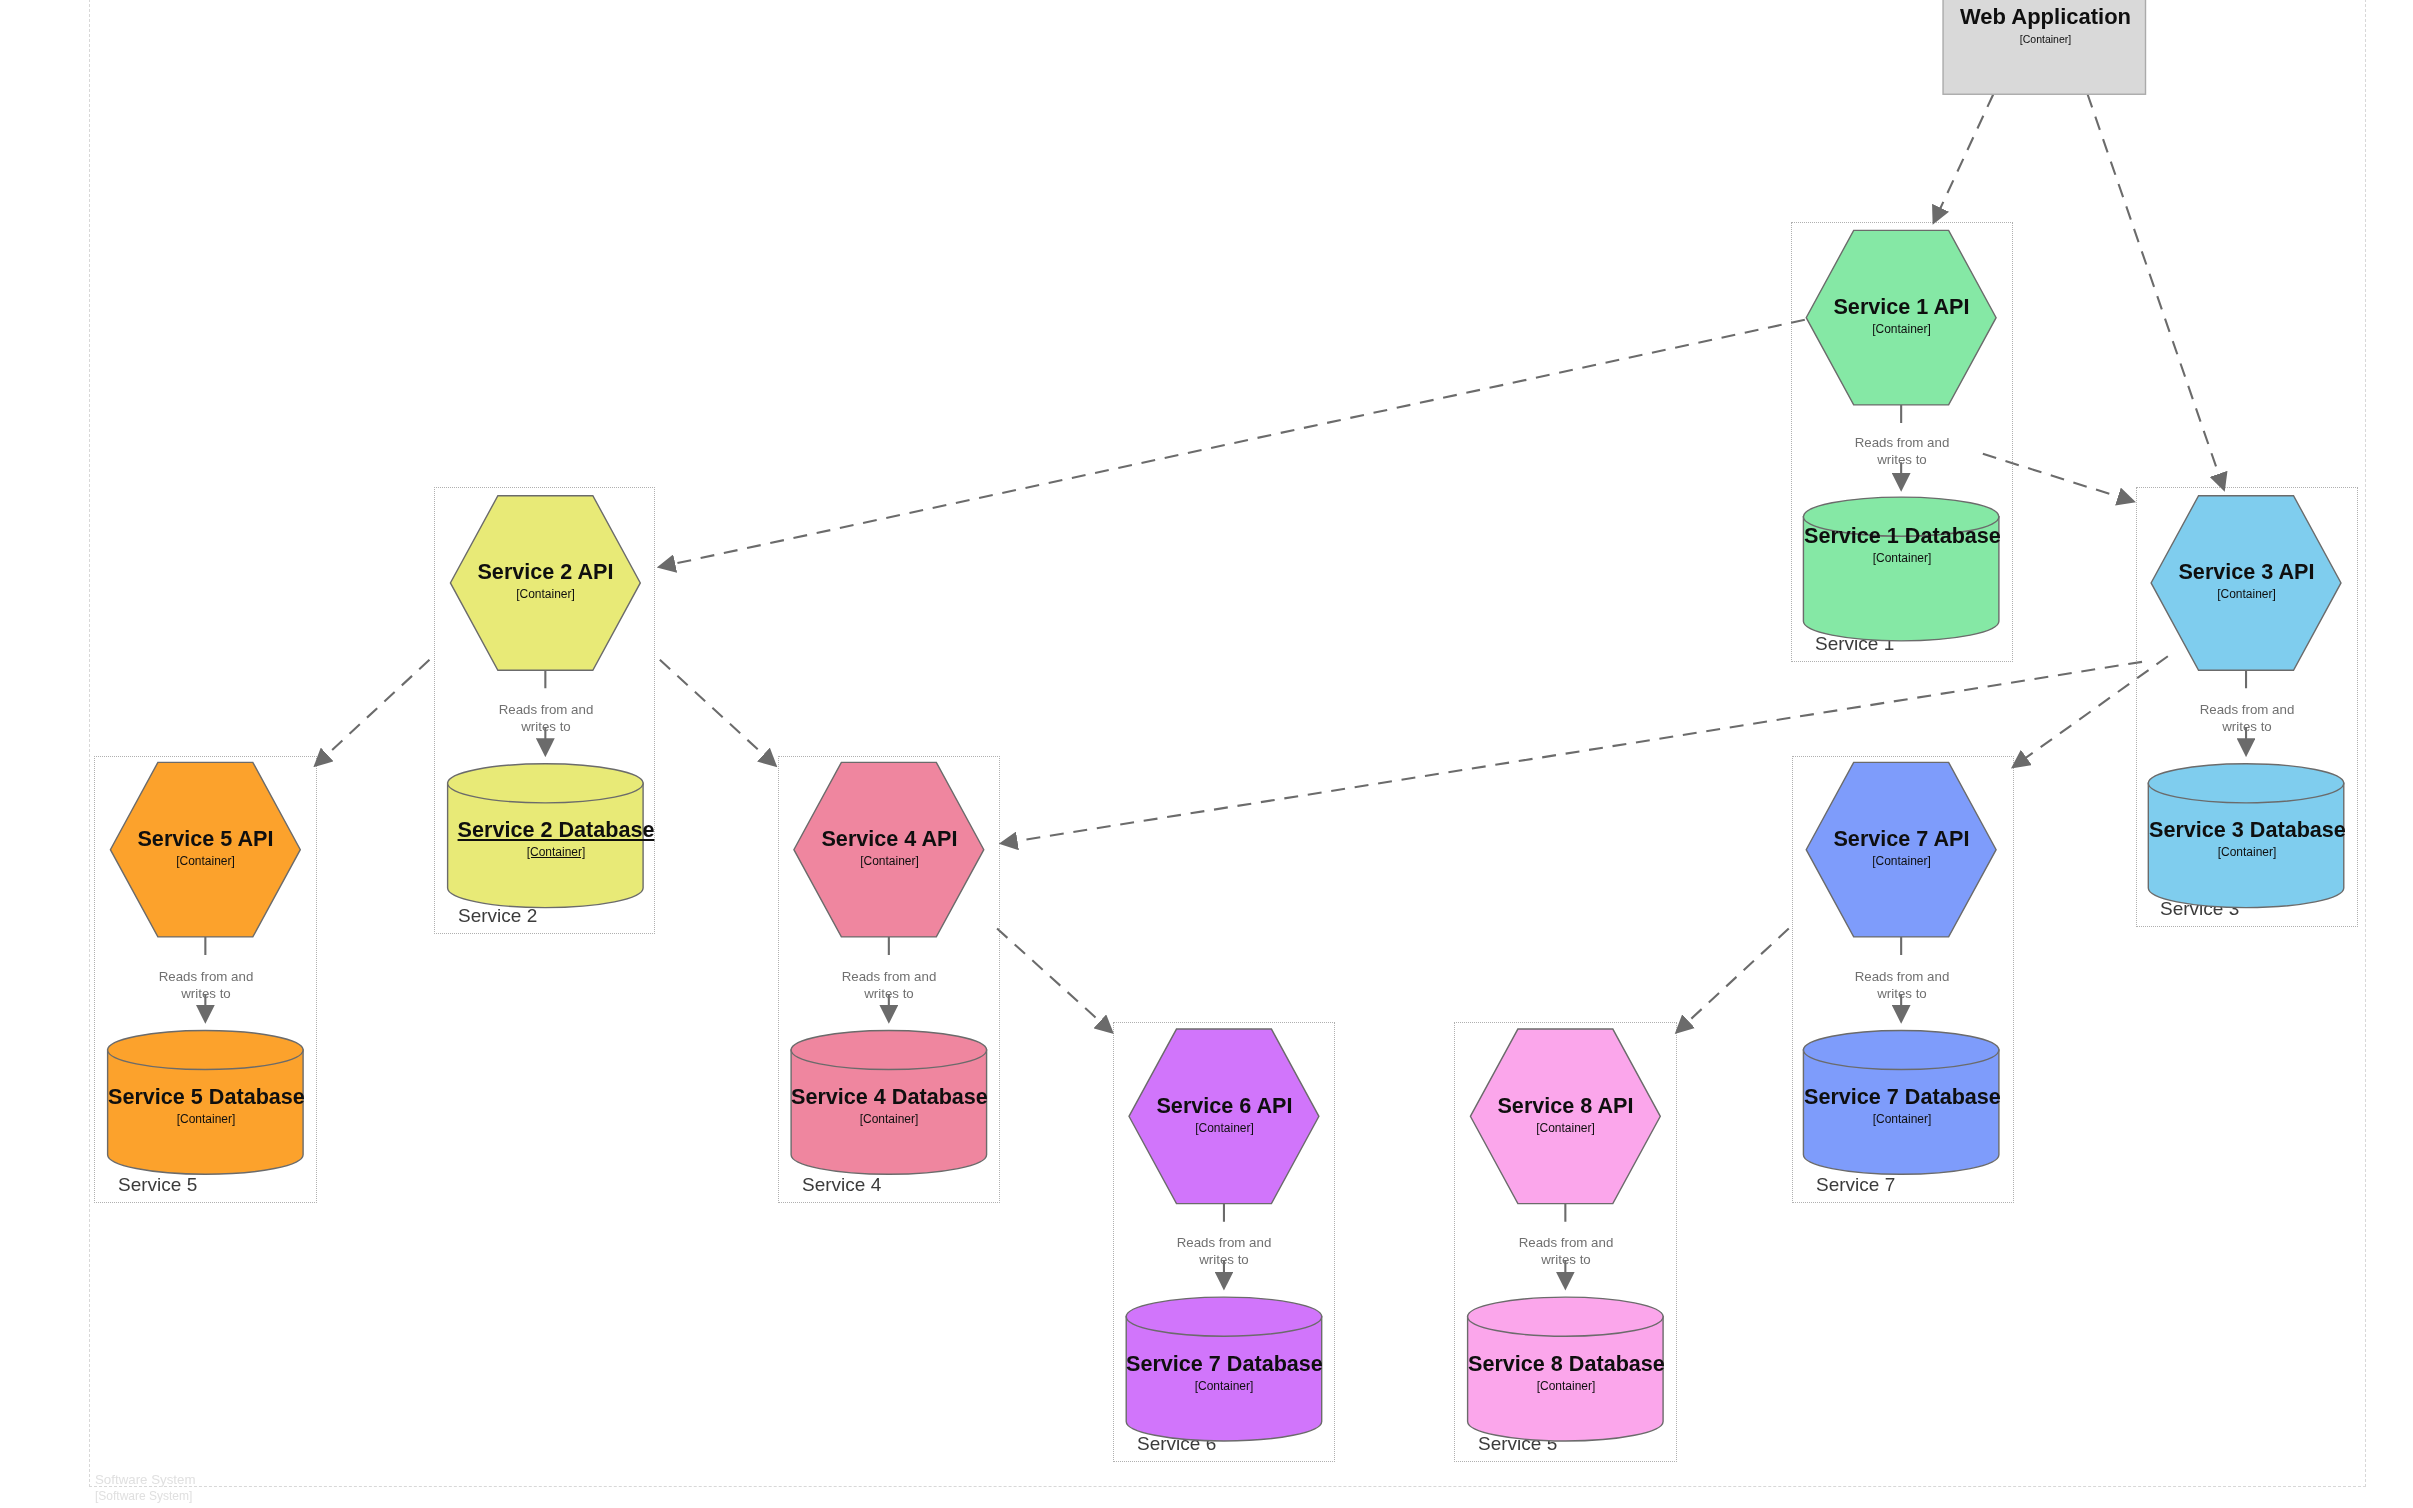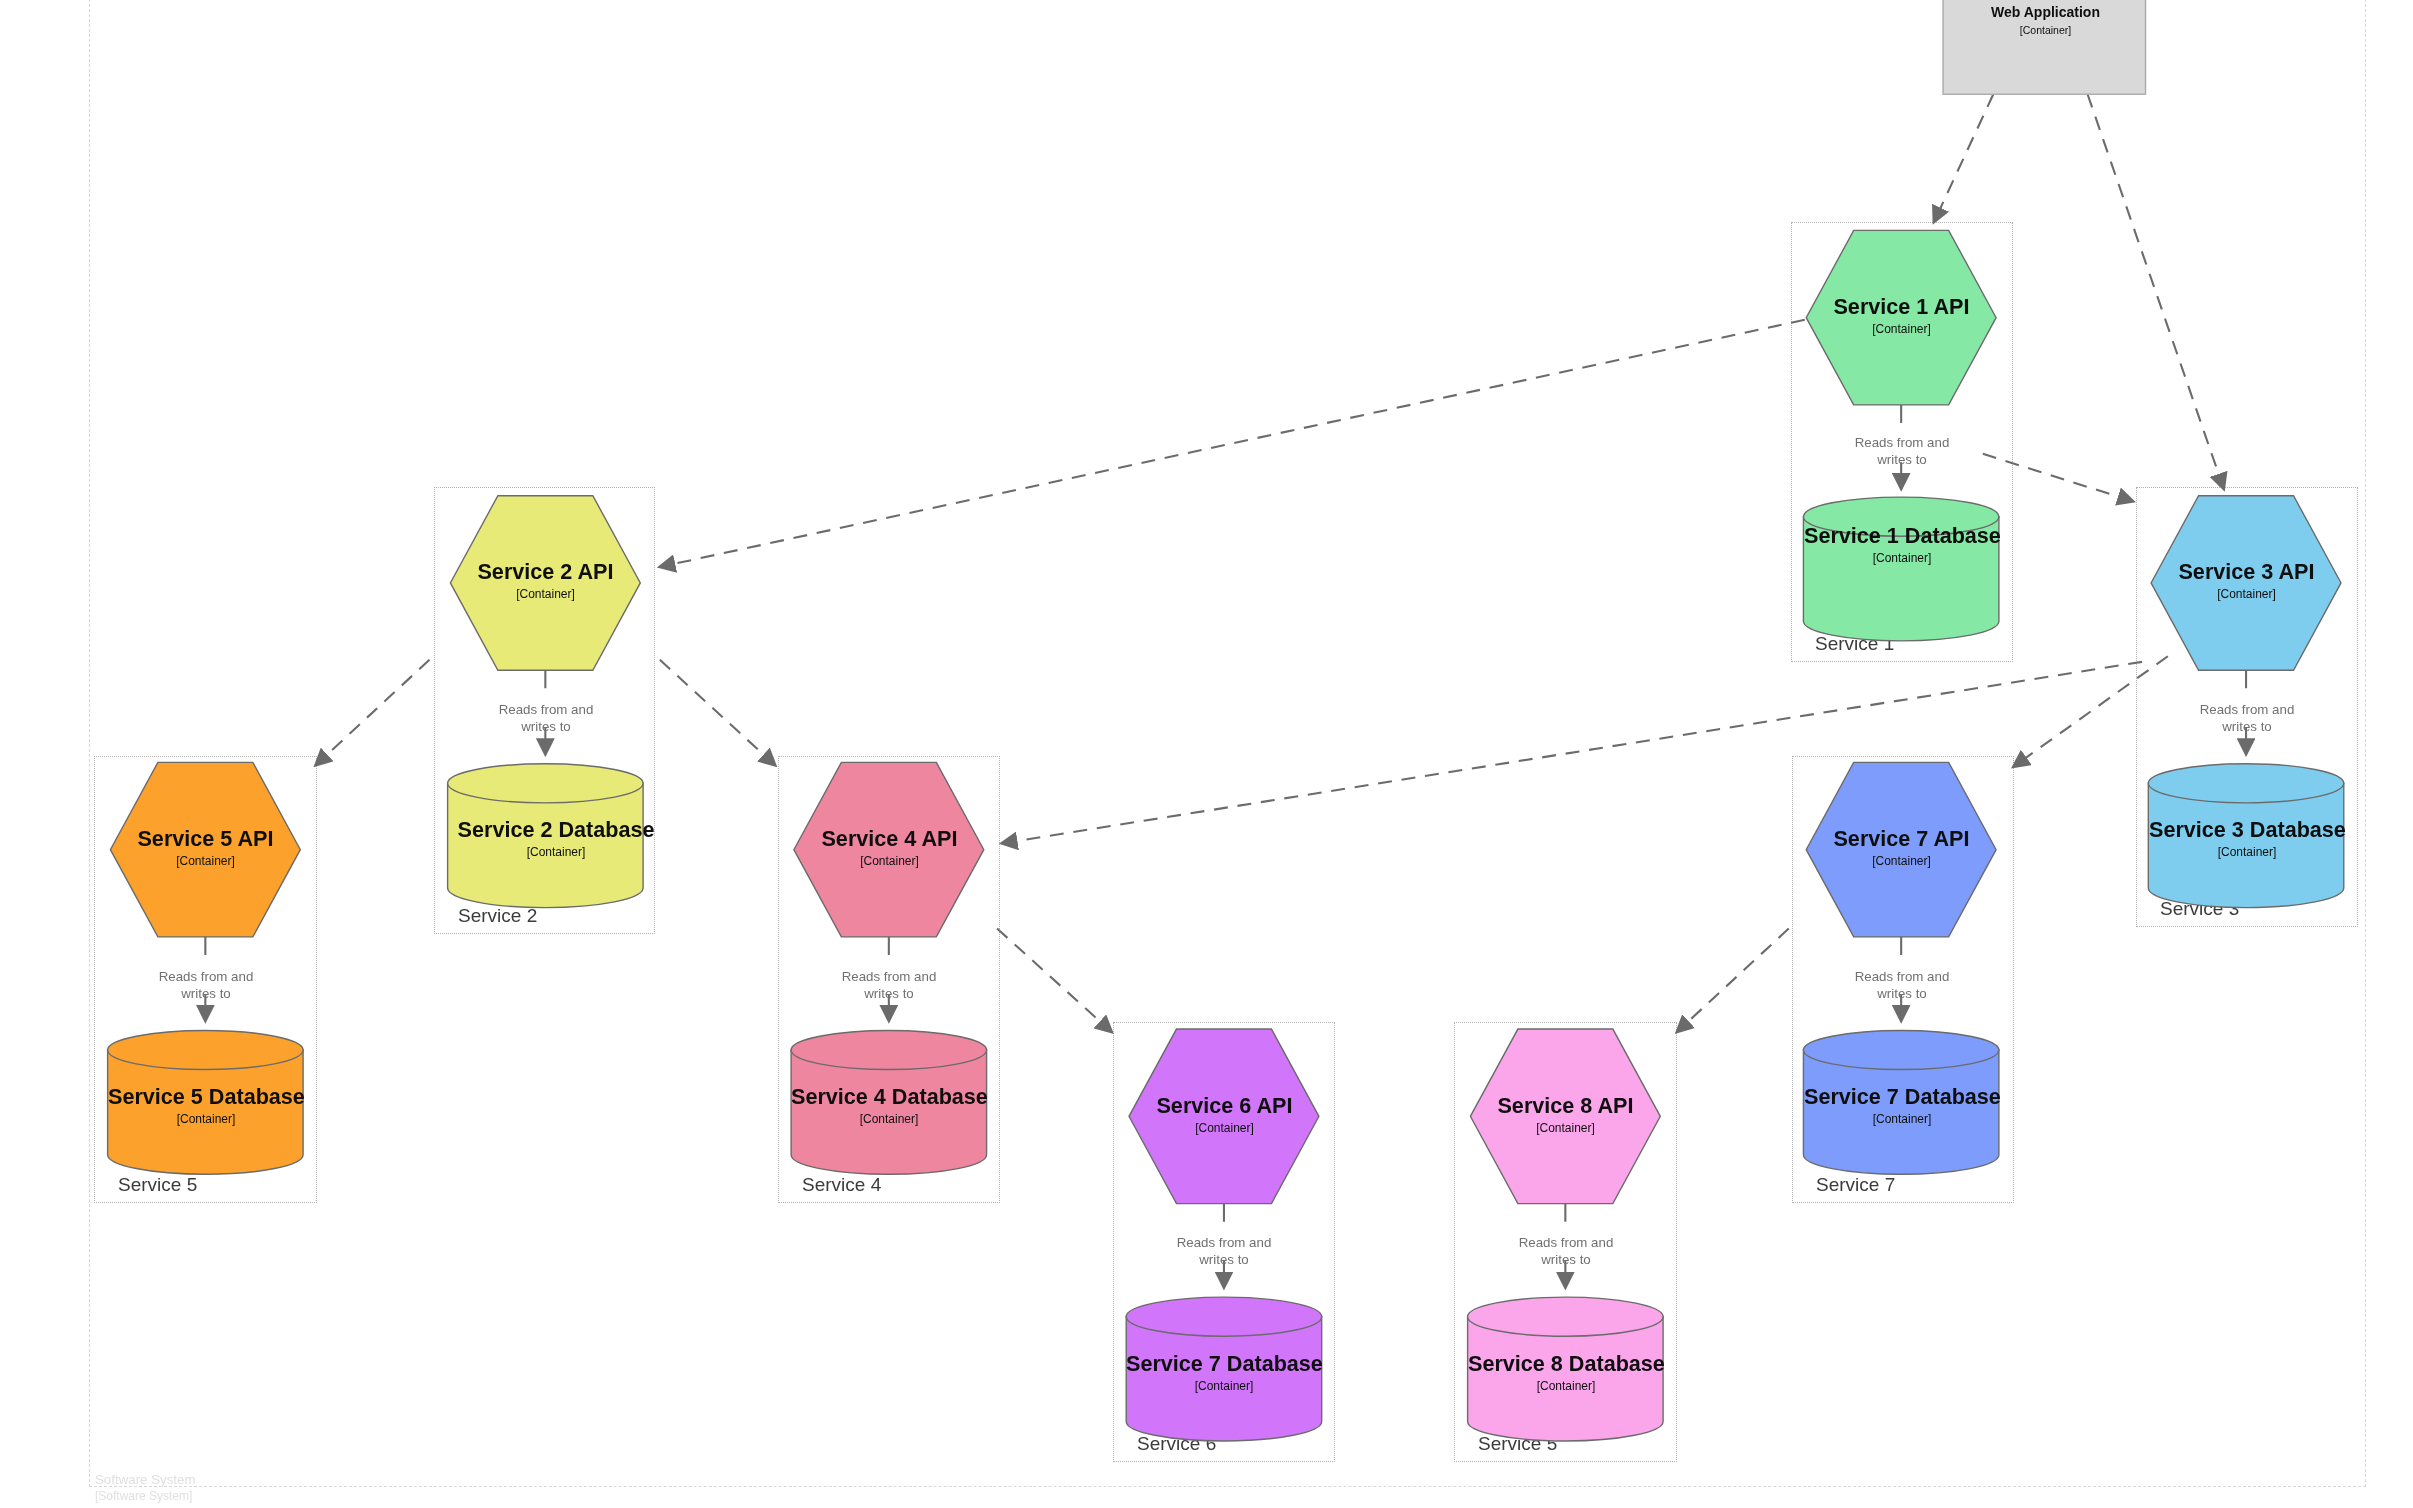--- a/index.html
+++ b/index.html
@@ -56,21 +56,21 @@
     font-size:21.6px;
     display:block;
     white-space:nowrap;
   }
   .nodelabel .s{
     font-size:12px;
     display:block;
     white-space:nowrap;
     margin-top:3.5px;
   }
-  .nodelabel.small .t{font-size:14px;}
+  .nodelabel.small .t{font-size:22px;}
   .nodelabel.small .s{font-size:10.5px;}
 
   
   .relcap{
     position:absolute;
     text-align:center;
     color:#707070;
     font-size:13.3px;
     line-height:1.25;
     white-space:nowrap;
@@ -246,21 +246,21 @@
   </div>
   <div class="nodelabel" style="left:1471px;top:1094px;width:189px;">
     <span class="t">Service 8 API</span>
     <span class="s">[Container]</span>
   </div>
 
   <div class="nodelabel" style="left:1804px;top:524px;width:196px;">
     <span class="t">Service 1 Database</span>
     <span class="s">[Container]</span>
   </div>
-  <div class="nodelabel" style="left:448px;top:818px;width:216px;">
+  <div class="nodelabel" style="left:448px;top:818px;width:216px;text-decoration:underline;">
     <span class="t">Service 2 Database</span>
     <span class="s">[Container]</span>
   </div>
   <div class="nodelabel" style="left:2149px;top:818px;width:196px;">
     <span class="t">Service 3 Database</span>
     <span class="s">[Container]</span>
   </div>
   <div class="nodelabel" style="left:791px;top:1085px;width:196px;">
     <span class="t">Service 4 Database</span>
     <span class="s">[Container]</span>

